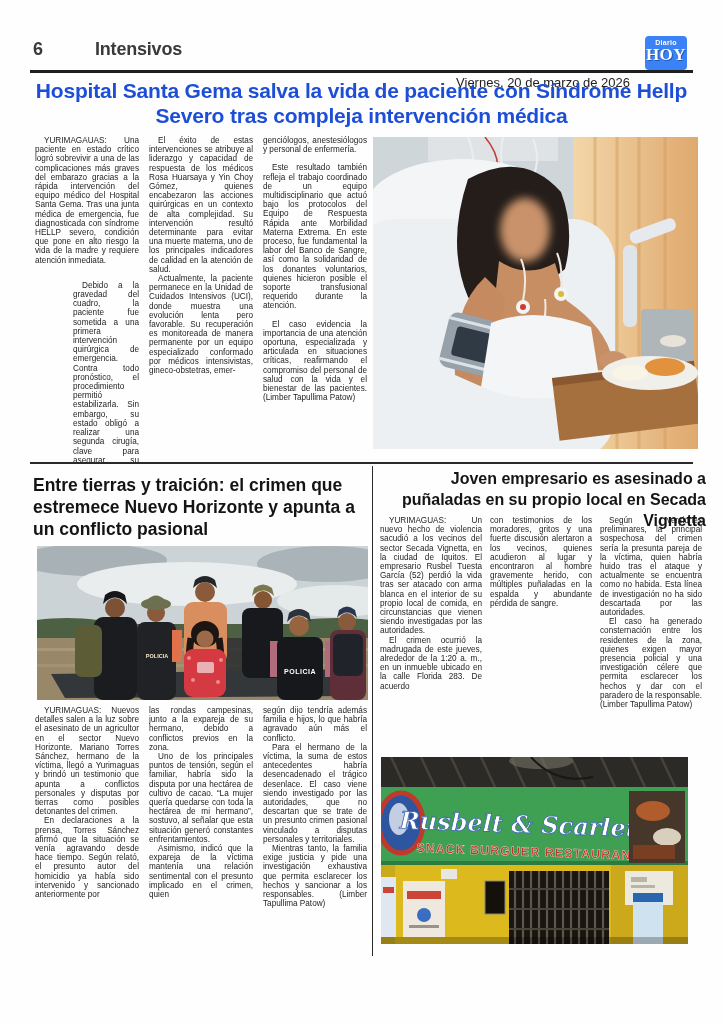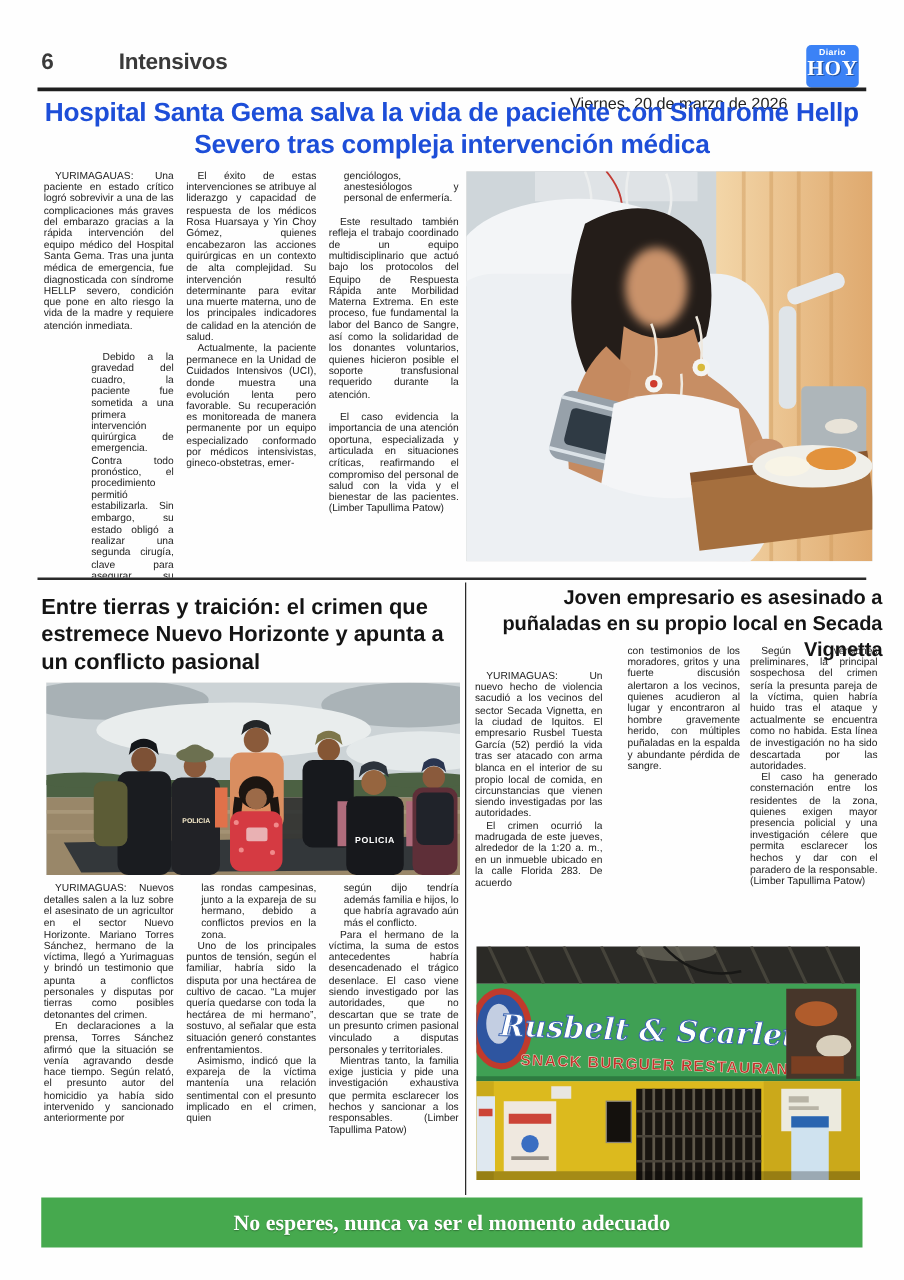--- a/index.html
+++ b/index.html
@@ -16,21 +16,21 @@
   .rule-top { position:absolute; left:30px; top:70px; width:663px; height:3px; background:#1f1f1f; }
 
   
   .h-main { position:absolute; left:30px; top:78px; width:663px; text-align:center; font-size:21px; line-height:25px; font-weight:bold; color:#1d4ed8; letter-spacing:-0.2px; }
   .h-crimen { position:absolute; left:33px; top:474px; width:337px; text-align:left; font-size:17.5px; line-height:22px; font-weight:bold; color:#141414; }
   .h-empresario { position:absolute; left:376px; top:468px; width:330px; text-align:right; font-size:16px; line-height:21px; font-weight:bold; color:#141414; }
 
   
   .col { position:absolute; width:104px; font-size:8.2px; line-height:9.2px; text-align:justify; color:#1d1d1d; overflow:hidden; }
   .col p { text-indent:9px; }
-  .col p.cont { text-indent:0;margin-left:12px; }
+  .col p.cont { text-indent:0; }
   .col p.gap { margin-top:9px; }
   .col p.gap2 { margin-top:16px;margin-left:38px; }
   .colE { width:102px; }
 
   
   .rule-mid { position:absolute; left:30px; top:462px; width:663px; height:1.5px; background:#2a2a2a; }
   .rule-vert { position:absolute; left:372px; top:466px; width:1.3px; height:490px; background:#2a2a2a; }
 
   
   .photo { position:absolute; overflow:hidden; background:#ddd; }
@@ -204,21 +204,21 @@
     <p>Mientras tanto, la familia exige justicia y pide una investigación exhaustiva que permita esclarecer los hechos y sancionar a los responsables. (Limber Tapullima Patow)</p>
   </div>
   <div class="col" style="left:149px; top:706px; height:250px;">
     <p class="cont">las rondas campesinas, junto a la expareja de su hermano, debido a conflictos previos en la zona.</p>
     <p>Uno de los principales puntos de tensión, según el familiar, habría sido la disputa por una hectárea de cultivo de cacao. “La mujer quería quedarse con toda la hectárea de mi hermano”, sostuvo, al señalar que esta situación generó constantes enfrentamientos.</p>
     <p>Asimismo, indicó que la expareja de la víctima mantenía una relación sentimental con el presunto implicado en el crimen, quien</p>
   </div>
 
   <h2 class="h-empresario">Joven empresario es asesinado a puñaladas en su propio local en Secada Vignetta</h2>
 
-  <div class="col colE" style="left:380px; top:536px; height:240px;">
+  <div class="col colE" style="left:380px; top:516px; height:240px;">
     <p>YURIMAGUAS: Un nuevo hecho de violencia sacudió a los vecinos del sector Secada Vignetta, en la ciudad de Iquitos. El empresario Rusbel Tuesta García (52) perdió la vida tras ser atacado con arma blanca en el interior de su propio local de comida, en circunstancias que vienen siendo investigadas por las autoridades.</p>
     <p>El crimen ocurrió la madrugada de este jueves, alrededor de la 1:20 a. m., en un inmueble ubicado en la calle Florida 283. De acuerdo</p>
   </div>
   <div class="col colE" style="left:490px; top:516px; height:240px;">
     <p class="cont">con testimonios de los moradores, gritos y una fuerte discusión alertaron a los vecinos, quienes acudieron al lugar y encontraron al hombre gravemente herido, con múltiples puñaladas en la espalda y abundante pérdida de sangre.</p>
   </div>
   <div class="col colE" style="left:600px; top:516px; height:240px;">
     <p>Según versiones preliminares, la principal sospechosa del crimen sería la presunta pareja de la víctima, quien habría huido tras el ataque y actualmente se encuentra como no habida. Esta línea de investigación no ha sido descartada por las autoridades.</p>
     <p>El caso ha generado consternación entre los residentes de la zona, quienes exigen mayor presencia policial y una investigación célere que permita esclarecer los hechos y dar con el paradero de la responsable. (Limber Tapullima Patow)</p>
   </div>
@@ -257,17 +257,14 @@
       <rect x="104" y="124" width="20" height="33" fill="#14110d" stroke="#8a8578" stroke-width="1"></rect>
       <rect x="244" y="114" width="48" height="34" fill="#eceade"></rect>
       <rect x="250" y="120" width="16" height="5" fill="#b8b4a6"></rect>
         <rect x="250" y="128" width="24" height="3" fill="#b8b4a6"></rect>
       <rect x="252" y="136" width="30" height="51" fill="#cfe2ef"></rect>
       <rect x="252" y="136" width="30" height="9" fill="#2a65b0"></rect>
       <rect x="0" y="180" width="307" height="7" fill="#000" opacity="0.25"></rect>
     </svg>
   </div>
 
-  <div class="banner">
-    <span>No esperes, nunca va ser el momento adecuado</span>
-  </div>
 
 </div>
 
 </body></html>

